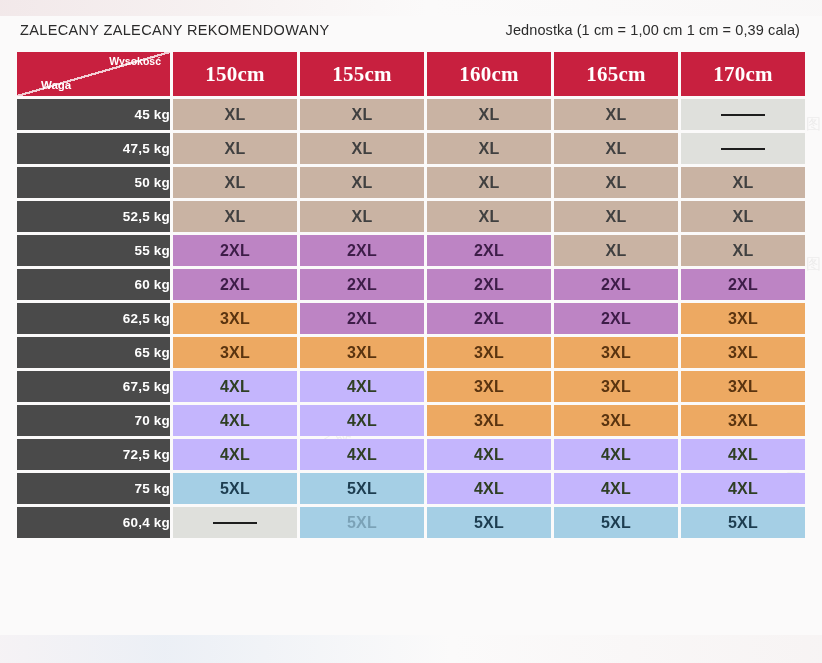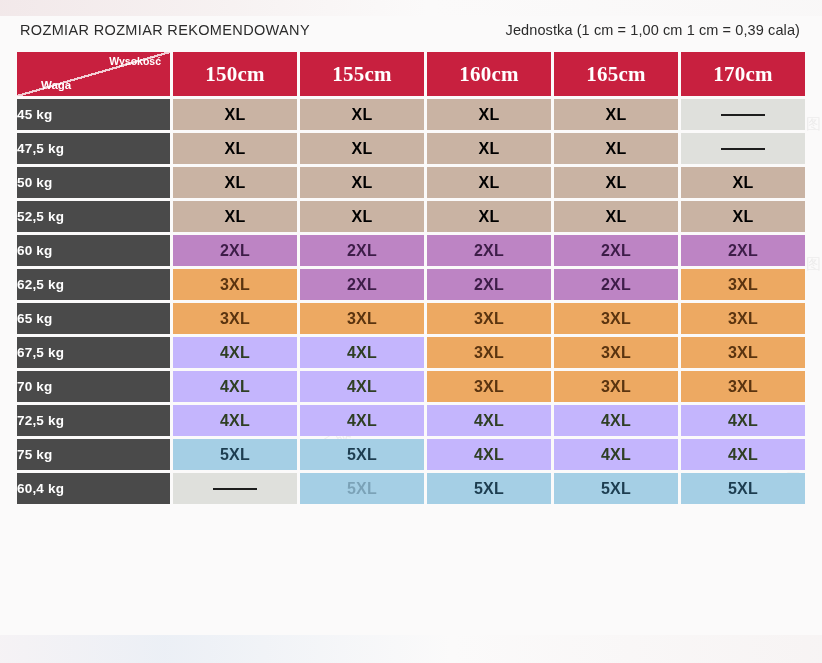--- a/index.html
+++ b/index.html
@@ -123,35 +123,35 @@
   }
 
   
   td.row-head {
     width: 140px;
     height: 31px;
     background: #4a4a4a;
     color: #ffffff;
     font-size: 13.5px;
     font-weight: 700;
-    text-align: left;
+    text-align: right;
     padding: 0;
     letter-spacing: 0.2px;
   }
   td.cell {
     height: 31px;
     text-align: center;
     font-size: 16px;
     font-weight: 700;
     padding: 0;
     letter-spacing: 0.3px;
   }
 
   
-  .sz-XL  { background: #c9b3a3; color: #000000; }
+  .sz-XL  { background: #c9b3a3; color: #404040; }
   .sz-2XL { background: #bd84c4; color: #3d1d48; }
   .sz-3XL { background: #eda962; color: #5a3410; }
   .sz-4XL { background: #c4b5fd; color: #2f3f24; }
   .sz-5XL { background: #a5cfe5; color: #1d3d50; }
   .sz-none{ background: #dfe0dc; color: #dfe0dc; }
 
   .dash {
     display: inline-block;
     width: 44px;
     height: 0;
@@ -178,21 +178,21 @@
 
 <div class="wm wm-1">图</div>
 <div class="wm wm-2">图</div>
 <div class="wm wm-3">网</div>
 <div class="wm wm-4">正版</div>
 <div class="wm wm-5">版</div>
 
 <div class="page">
 
   <div class="titlebar">
-    <div class="title">ROZMIAR ROZMIAR REKOMENDOWANY</div>
+    <div class="title">ZALECANY ZALECANY REKOMENDOWANY</div>
     <div class="unit-note">Jednostka (1 cm = 1,00 cm 1 cm = 0,39 cala)</div>
   </div>
 
   <table class="size-chart">
     <thead>
       <tr>
         <th class="corner">
           <div class="corner-diag"></div>
           <span class="corner-height">Wysokość</span>
           <span class="corner-weight">Waga</span>
@@ -231,20 +231,28 @@
         </tr>
         <tr>
           <td class="row-head">52,5 kg</td>
           <td class="cell sz-XL"><span>XL</span></td>
           <td class="cell sz-XL"><span>XL</span></td>
           <td class="cell sz-XL"><span>XL</span></td>
           <td class="cell sz-XL"><span>XL</span></td>
           <td class="cell sz-XL"><span>XL</span></td>
         </tr>
         <tr>
+          <td class="row-head">55 kg</td>
+          <td class="cell sz-2XL"><span>2XL</span></td>
+          <td class="cell sz-2XL"><span>2XL</span></td>
+          <td class="cell sz-2XL"><span>2XL</span></td>
+          <td class="cell sz-XL"><span>XL</span></td>
+          <td class="cell sz-XL"><span>XL</span></td>
+        </tr>
+        <tr>
           <td class="row-head">60 kg</td>
           <td class="cell sz-2XL"><span>2XL</span></td>
           <td class="cell sz-2XL"><span>2XL</span></td>
           <td class="cell sz-2XL"><span>2XL</span></td>
           <td class="cell sz-2XL"><span>2XL</span></td>
           <td class="cell sz-2XL"><span>2XL</span></td>
         </tr>
         <tr>
           <td class="row-head">62,5 kg</td>
           <td class="cell sz-3XL"><span>3XL</span></td>

